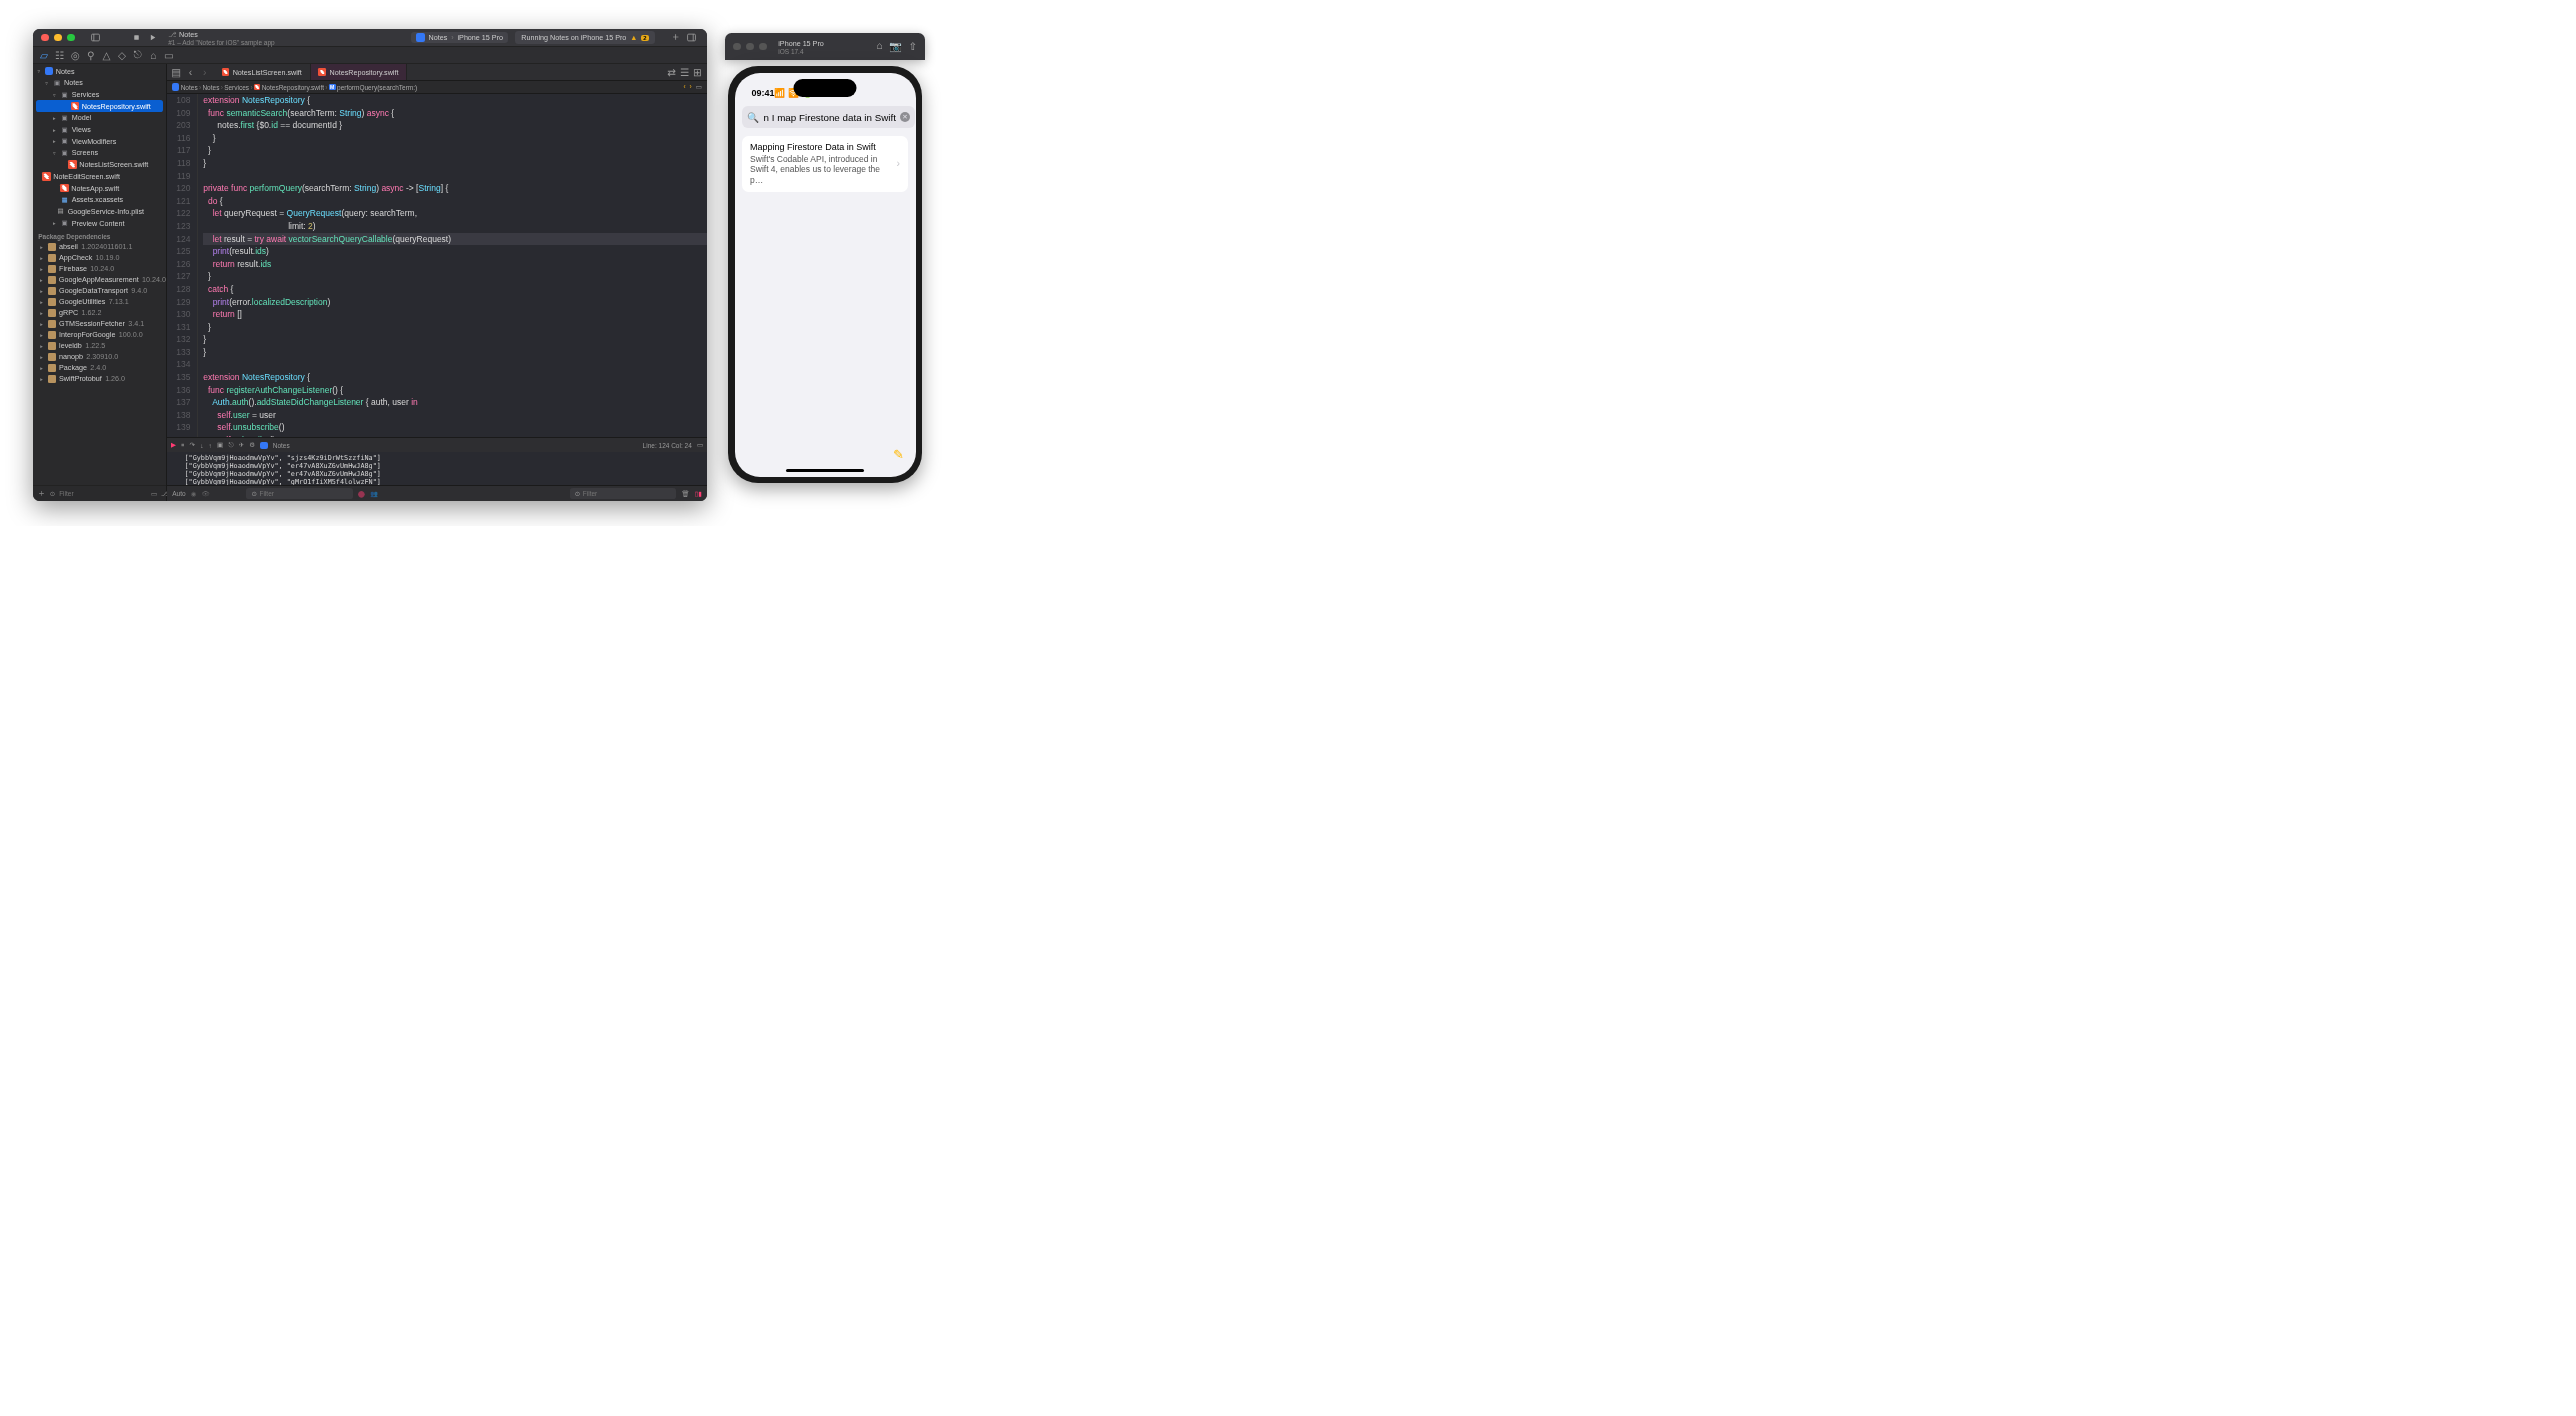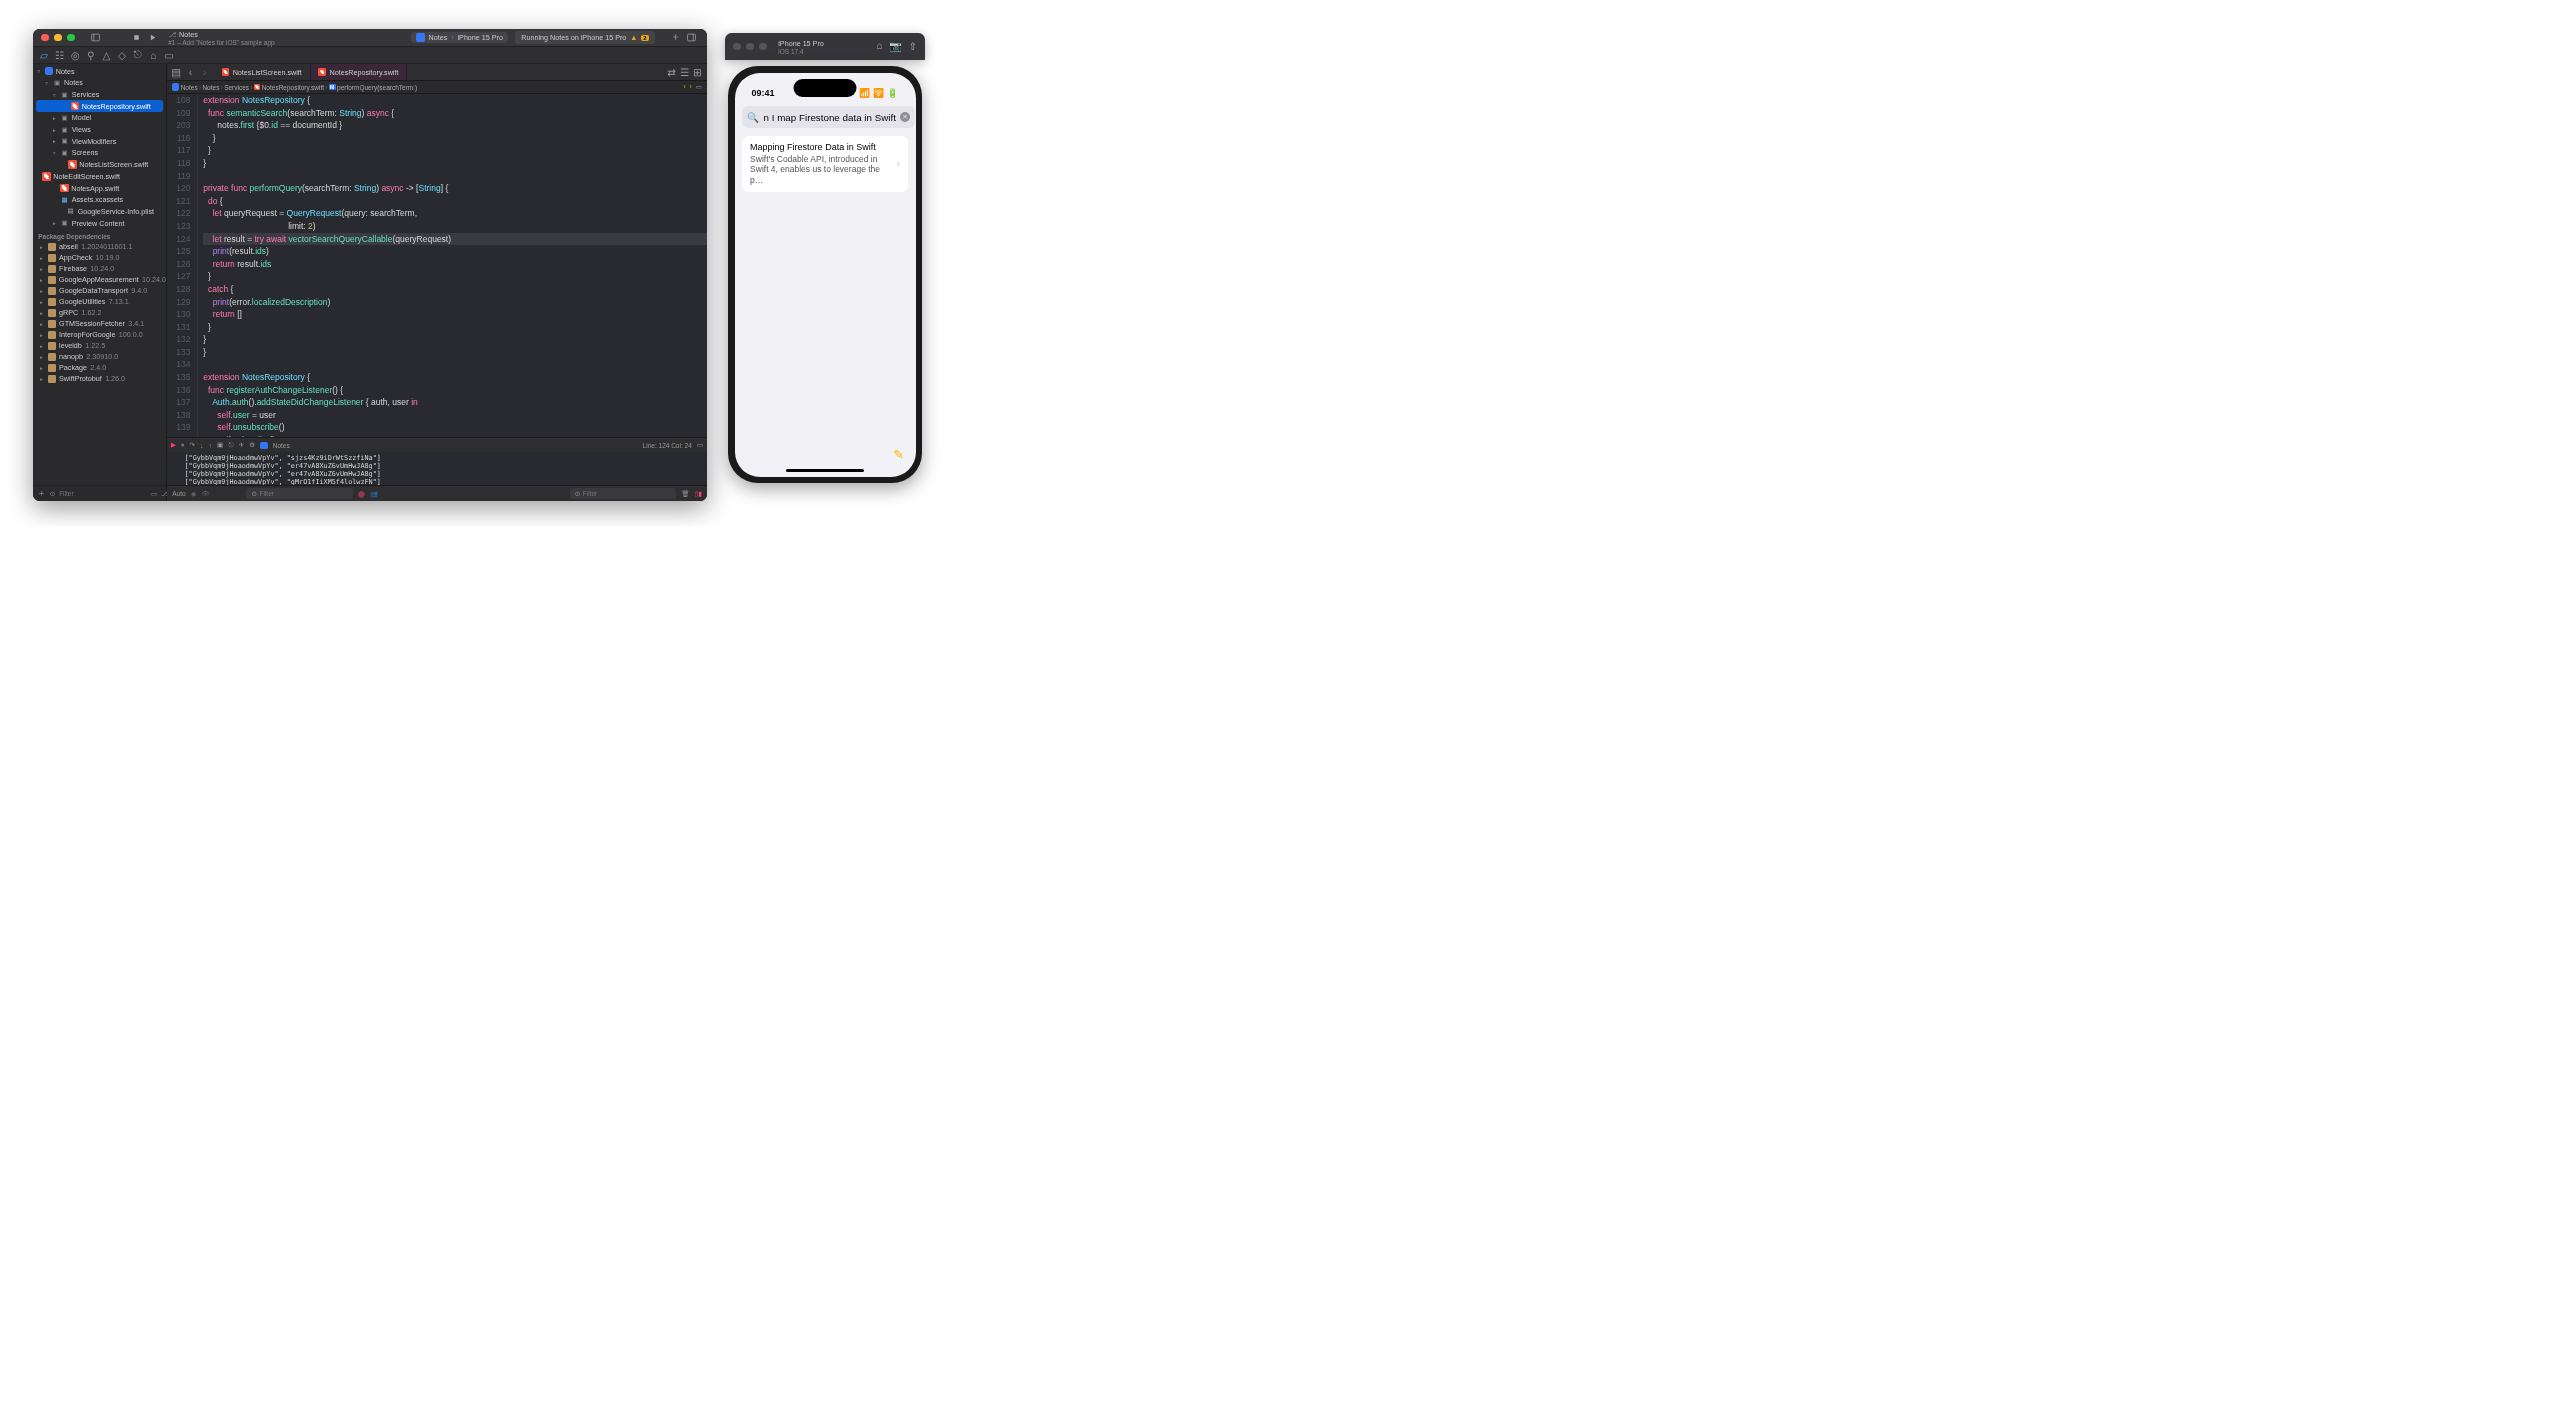--- a/index.html
+++ b/index.html
@@ -74,21 +74,21 @@
 
 .sim-window{position:absolute;left:725px;top:33px;width:200px;height:27px;background:#36363a;border-radius:6.5px 6.5px 0 0;display:flex;align-items:center;padding:0 7.8px;gap:6.5px;color:#ccc;box-shadow:0 2.6px 10.4px rgba(0,0,0,.3)}
 .sim-window .traffic{margin-right:5.2px}
 .sim-title{flex:1;font-size:7.2px}
 .sim-title .sub{color:#888;font-size:6.5px}
 .sim-icons{display:flex;gap:6.5px;color:#aaa}
 
 .iphone{position:absolute;left:728px;top:66px;width:194px;height:417px;background:#1a1a1a;border-radius:30px;padding:6.5px;box-shadow:0 5.2px 18px rgba(0,0,0,.35)}
 .iphone-screen{width:100%;height:100%;background:#f2f2f6;border-radius:25px;overflow:hidden;position:relative}
 .dynamic-island{position:absolute;top:6.5px;left:50%;transform:translateX(-50%);width:63px;height:18px;background:#000;border-radius:10.4px;z-index:10}
-.ios-status{height:31px;display:flex;align-items:center;justify-content:space-between;padding:9px 17px 0;font-size:9px;font-weight:600;color:#000}
+.ios-status{height:31px;display:flex;align-items:center;justify-content:flex-start;padding:9px 17px 0;font-size:9px;font-weight:600;color:#000}
 .ios-status .right{display:flex;gap:2.6px;align-items:center}
 .search-row{display:flex;align-items:center;gap:5.2px;padding:2.6px 7.8px 5.2px}
 .search-field{flex:1;background:#e4e3e9;border-radius:5.9px;height:22px;display:flex;align-items:center;padding:0 5.2px;gap:3.9px;font-size:9.8px;color:#000}
 .search-field .clear{width:10.4px;height:10.4px;background:#8e8e93;border-radius:50%;display:flex;align-items:center;justify-content:center;color:#e4e3e9;font-size:6.5px;margin-left:auto}
 .result-card{margin:2.6px 7.8px;background:#fff;border-radius:6.5px;padding:6.5px 7.8px;display:flex;gap:5.2px;align-items:center}
 .result-text{flex:1;font-size:9px;line-height:1.25}
 .result-text .title{font-weight:400;color:#000}
 .result-text .body{color:#555;font-size:8.5px}
 .chev{color:#c7c7cc;font-size:10.4px}
 .compose-btn{position:absolute;right:11.7px;bottom:14.3px;color:#ffb800;font-size:13px}
@@ -225,21 +225,21 @@
         <div class="tree-row" style="padding-left:18px">
             <span class="disclosure"></span>
             <span class="swift-file"></span>
             <span>NotesApp.swift</span>
           </div>
         <div class="tree-row" style="padding-left:18px">
             <span class="disclosure"></span>
             <span class="fi" style="color:#6bb3ff">▦</span>
             <span>Assets.xcassets</span>
           </div>
-        <div class="tree-row" style="padding-left:24px">
+        <div class="tree-row" style="padding-left:14px">
             <span class="disclosure"></span>
             <span class="fi" style="color:#aaa">▤</span>
             <span>GoogleService-Info.plist</span>
           </div>
         <div class="tree-row" style="padding-left:18px">
             <span class="disclosure">▸</span>
             <span class="fi folder-icon">▣</span>
             <span>Preview Content</span>
           </div>
 

